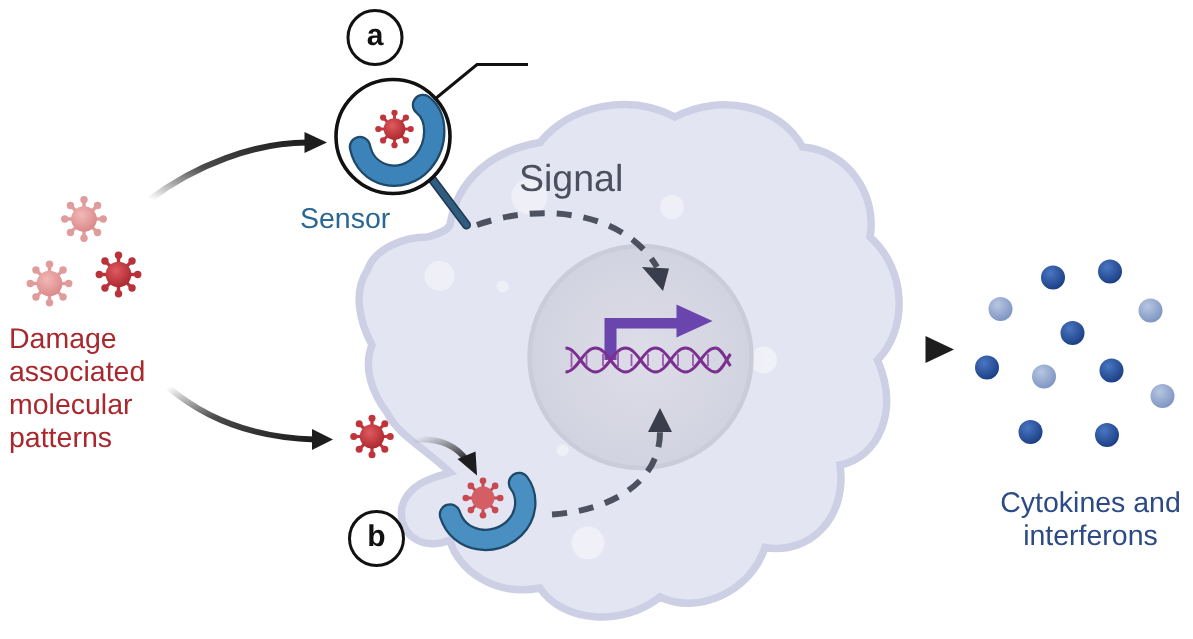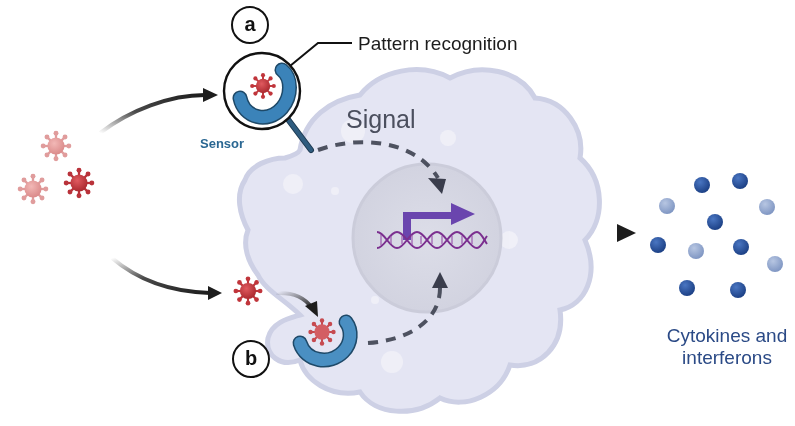--- a/index.html
+++ b/index.html
@@ -3,21 +3,21 @@
   <meta charset="utf-8">
   <style>
     html, body { margin: 0; padding: 0; background: #ffffff; }
     body { width: 795px; height: 426px; overflow: hidden; position: relative;
            font-family: "Liberation Sans", "DejaVu Sans", sans-serif; }
     #stage { position: absolute; left: 0; top: 0; width: 795px; height: 426px; }
     .lbl { position: absolute; white-space: nowrap; }
     .damp-label { left: 6px; top: 216px; color: #a8282e; font-size: 19px; line-height: 22px; white-space: normal; width: 120px; }
     .pr-label { left: 358px; top: 33px; color: #1c1c1c; font-size: 19px; }
     .signal-label { left: 346px; top: 105px; color: #4b4f5e; font-size: 25px; }
-    .sensor-label { left: 200px; top: 136px; color: #2a6792; font-size: 13px; font-weight: bold; }
+    .sensor-label { left: 200px; top: 136px; color: #2a6792; font-size: 19px; }
     .cyto-label { left: 652px; top: 325px; color: #2b4a86; font-size: 19px; line-height: 22px; text-align: center; width: 150px; white-space: normal; }
     .badge-text { position: absolute; font-weight: bold; font-size: 20px; color: #111; width: 36px; text-align: center; }
   </style>
 </head>
 <body>
 
 <div id="stage">
   <svg width="795" height="426" viewBox="0 0 795 426" xmlns="http://www.w3.org/2000/svg">
     <defs>
       <linearGradient id="gArrowTop" x1="0" y1="1" x2="1" y2="0">
@@ -237,17 +237,17 @@
         <circle cx="741" cy="247" r="8" fill="url(#gCytoDark)"></circle>
         <circle cx="775" cy="264" r="8" fill="url(#gCytoLight)"></circle>
         <circle cx="687" cy="288" r="8" fill="url(#gCytoDark)"></circle>
         <circle cx="738" cy="290" r="8" fill="url(#gCytoDark)"></circle>
       </g>
   </svg>
 
   <span class="badge-text" style="left:232px; top:13px;">a</span>
   <span class="badge-text" style="left:233px; top:347px;">b</span>
 
-  <div class="lbl pr-label">Pattern recognition</div>
+  <div class="lbl damp-label">Damage associated molecular patterns</div>
   <div class="lbl signal-label">Signal</div>
   <div class="lbl sensor-label">Sensor</div>
   <div class="lbl cyto-label">Cytokines and interferons</div>
 </div>
 
 </body></html>

